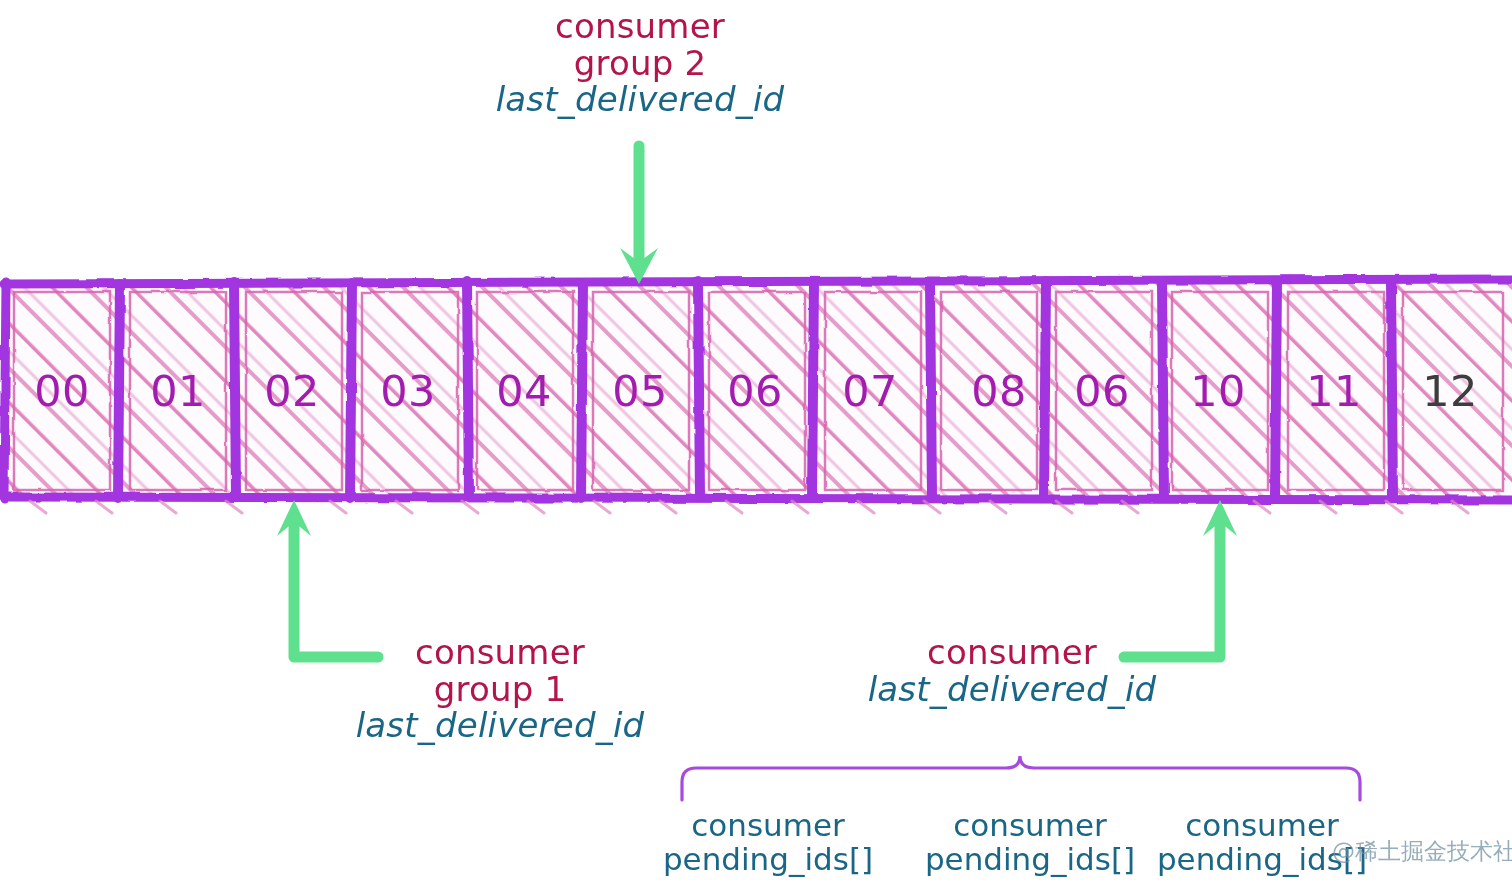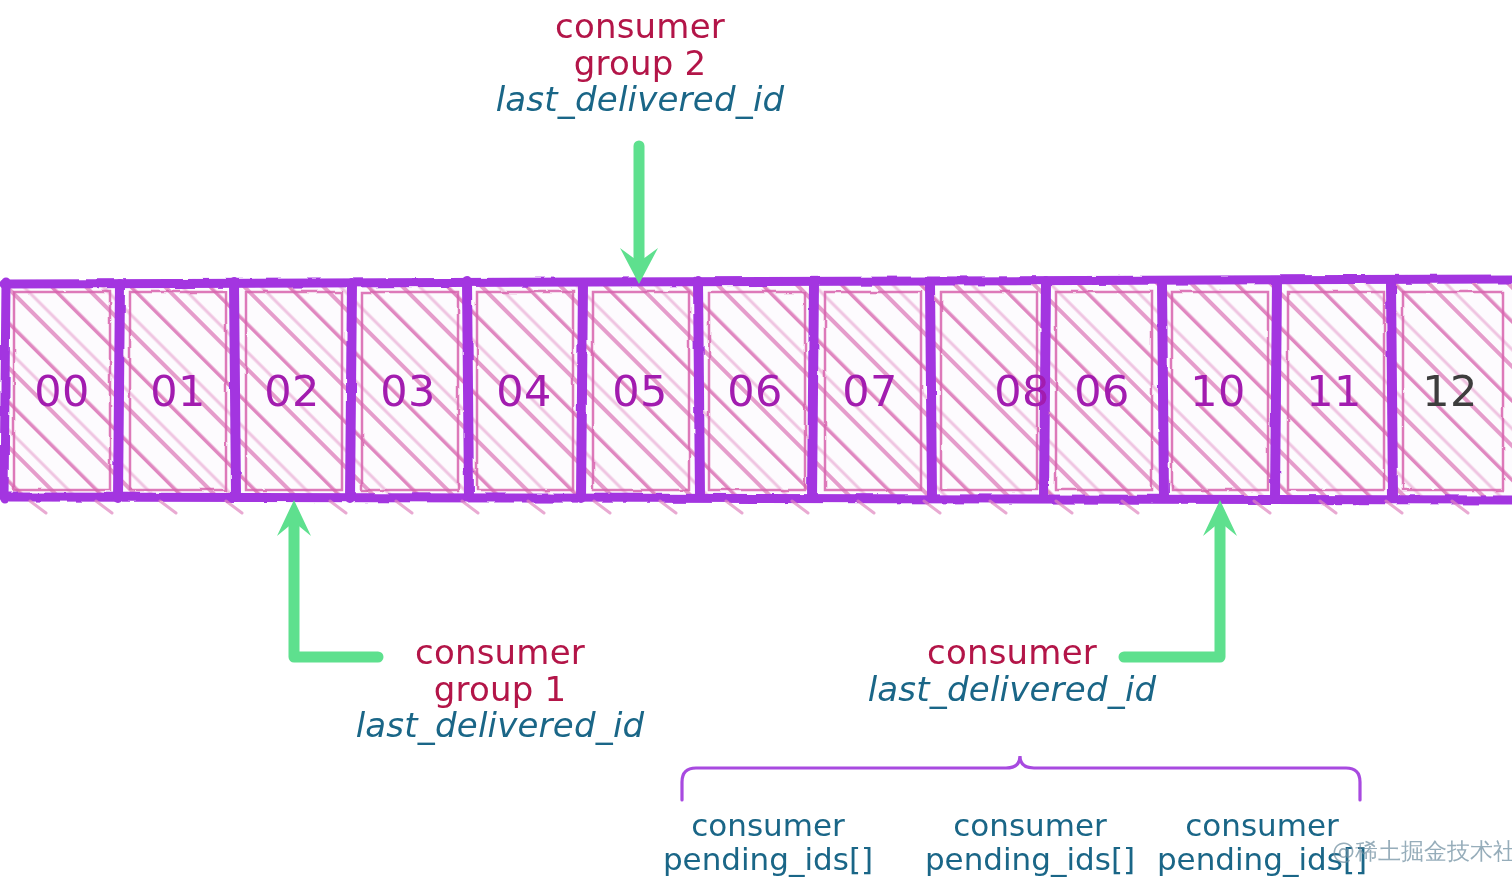--- a/index.html
+++ b/index.html
@@ -228,21 +228,21 @@
   </div>
 
   <div class="cellnum" style="left:12px;   top:366px; width:100px;"><span>00</span></div>
   <div class="cellnum" style="left:128px;  top:366px; width:100px;"><span>01</span></div>
   <div class="cellnum" style="left:242px;  top:366px; width:100px;"><span>02</span></div>
   <div class="cellnum" style="left:358px;  top:366px; width:100px;"><span>03</span></div>
   <div class="cellnum" style="left:474px;  top:366px; width:100px;"><span>04</span></div>
   <div class="cellnum" style="left:590px;  top:366px; width:100px;"><span>05</span></div>
   <div class="cellnum" style="left:705px;  top:366px; width:100px;"><span>06</span></div>
   <div class="cellnum" style="left:820px;  top:366px; width:100px;"><span>07</span></div>
-  <div class="cellnum" style="left:937px;  top:366px; width:124px;margin-left:23px;"><span>08</span></div>
+  <div class="cellnum" style="left:937px;  top:366px; width:124px;"><span>08</span></div>
   <div class="cellnum" style="left:1052px; top:366px; width:100px;"><span>06</span></div>
   <div class="cellnum" style="left:1168px; top:366px; width:100px;"><span>10</span></div>
   <div class="cellnum" style="left:1284px; top:366px; width:100px;"><span>11</span></div>
   <div class="cellnum gray" style="left:1400px; top:366px; width:100px;"><span>12</span></div>
 
   <div class="watermark">@稀土掘金技术社区</div>
 
 </div>
 
 </body></html>

